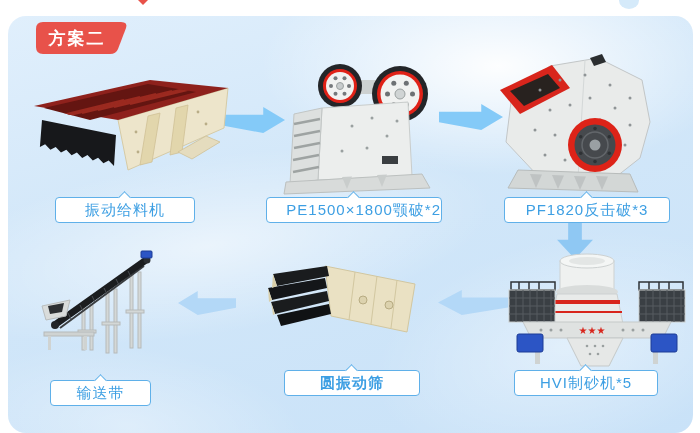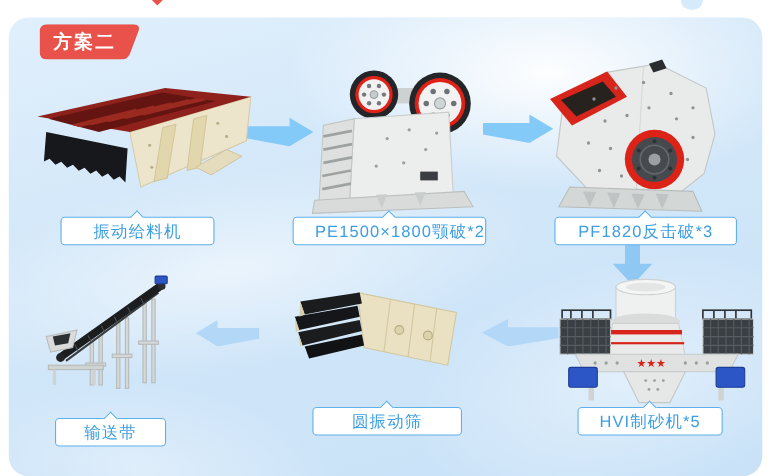--- a/index.html
+++ b/index.html
@@ -314,18 +314,18 @@
 </div>
 <div class="station-label" style="left:266px;top:197px;width:176px;justify-content:flex-end;">
   <span>PE1500×1800颚破*2</span>
 </div>
 <div class="station-label" style="left:504px;top:197px;width:166px;">
   <span>PF1820反击破*3</span>
 </div>
 <div class="station-label" style="left:50px;top:380px;width:101px;">
   <span>输送带</span>
 </div>
-<div class="station-label" style="left:284px;top:370px;width:136px;">
+<div class="station-label" style="left:284px;top:370px;width:136px;font-weight:bold;">
   <span>圆振动筛</span>
 </div>
-<div class="station-label" style="left:514px;top:370px;width:132px;margin-left:11px;">
+<div class="station-label" style="left:514px;top:370px;width:144px;">
   <span>HVI制砂机*5</span>
 </div>
 
 </body></html>

